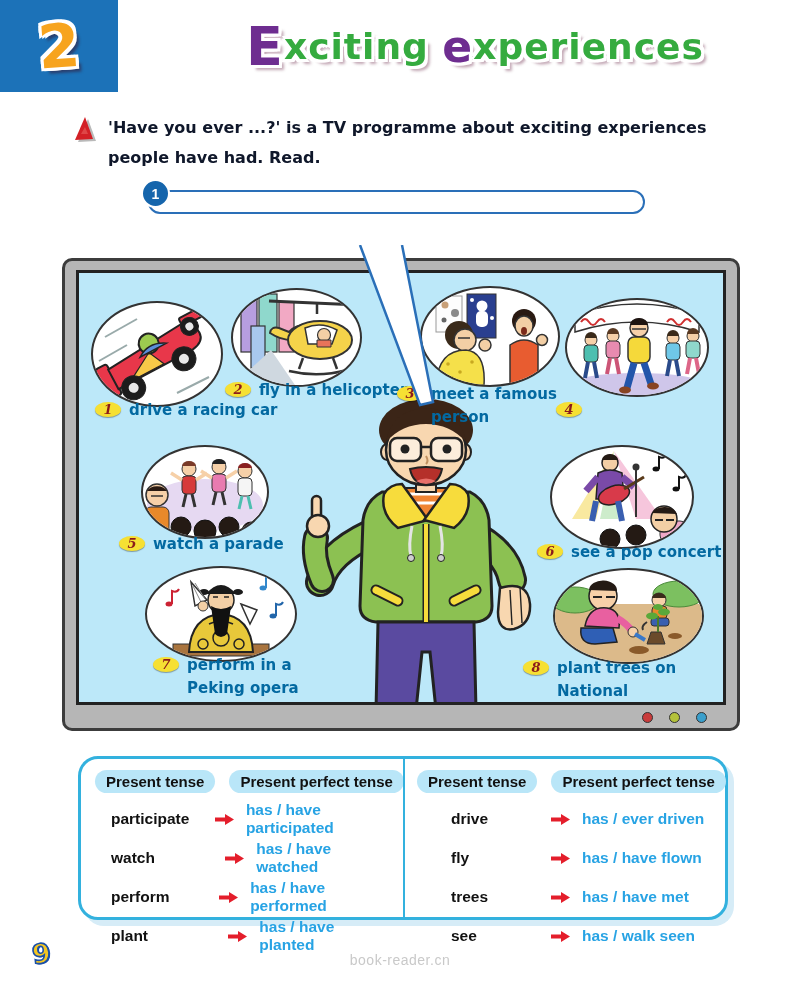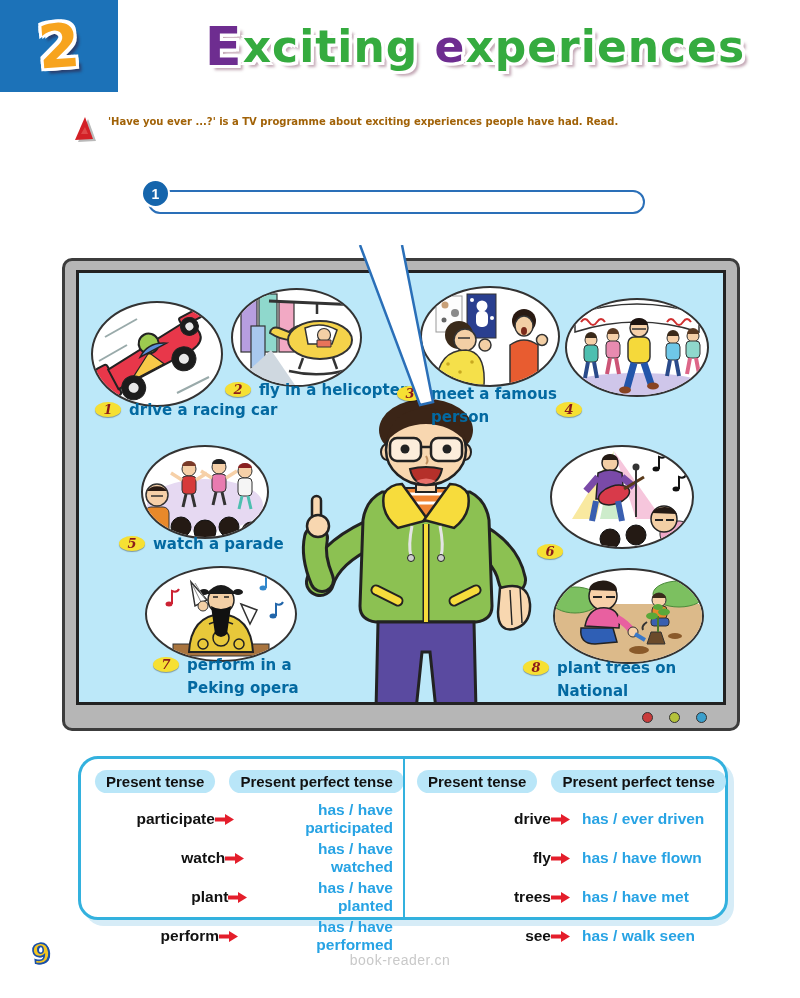--- a/index.html
+++ b/index.html
@@ -12,28 +12,28 @@
     background:
       linear-gradient(90deg,#e62e52 0 70px,rgba(0,0,0,0) 70px),
       repeating-linear-gradient(90deg,#ee4a6e 0 52px,#f2welcome 0 0),
       repeating-linear-gradient(90deg,#ee4a6e 0 52px,#f47b9e 52px 104px,#ef507a 104px 156px,#f8aec5 156px 208px,#f28fae 208px 260px,#ef5d86 260px 312px);}
   .unit-box{left:0;top:0;width:118px;height:92px;background:#1c72b8;display:flex;align-items:center;justify-content:center;}
   .unit-num{font-family:"DejaVu Sans",sans-serif;font-size:60px;font-weight:800;color:#f7a41e;transform:rotate(-4deg);
     text-shadow:-3px -3px 0 #fff,3px -3px 0 #fff,-3px 3px 0 #fff,3px 3px 0 #fff,0 -3px 0 #fff,0 3px 0 #fff,-3px 0 0 #fff,3px 0 0 #fff,5px 6px 3px rgba(60,0,20,.45);}
   .title{left:150px;top:0;width:650px;height:92px;display:flex;align-items:center;justify-content:center;
     font-family:"DejaVu Sans",sans-serif;font-weight:800;letter-spacing:1px;white-space:pre;
     text-shadow:-3px -3px 0 #fff,3px -3px 0 #fff,-3px 3px 0 #fff,3px 3px 0 #fff,0 -3px 0 #fff,0 3px 0 #fff,-3px 0 0 #fff,3px 0 0 #fff,5px 5px 3px rgba(80,0,40,.35);}
-  .t-green{color:#35ab3f;font-size:44px}
+  .t-green{color:#35ab3f;font-size:36px}
   .t-purple{color:#6e2d90;font-size:54px}
   .t-purple2{color:#6e2d90;font-size:44px}
 
   
   .instruction{left:72px;top:113px;width:660px;display:flex;gap:10px;}
   .tri-icon{flex:0 0 26px;margin-top:2px}
-  .instr-text{font-family:"DejaVu Sans",sans-serif;font-weight:700;font-size:10px;line-height:1.85;color:#a16207;width:620px}
+  .instr-text{font-family:"DejaVu Sans",sans-serif;font-weight:700;font-size:16px;line-height:1.85;color:#0f172a;width:620px}
 
   
   .bubble{left:148px;top:190px;width:497px;background:#fff;border:2.5px solid #2a6fb8;border-radius:14px;
     padding:9px 14px 11px 18px;box-sizing:border-box;z-index:20;}
   .bubble-text{font-family:"DejaVu Sans",sans-serif;font-style:italic;font-size:15.5px;line-height:1.55;color:#222;}
   .bubble-badge{left:-9px;top:-13px;width:25px;height:25px;border-radius:50%;background:#1565ac;border:2px solid #fff;
     color:#fff;font-weight:700;font-size:14px;display:flex;align-items:center;justify-content:center;z-index:21;}
   .tail{left:340px;top:245px;z-index:30;}
 
   
@@ -55,21 +55,21 @@
 
   .presenter{left:209px;top:121px;width:245px;height:316px;z-index:2}
 
   
   .tense-card{left:78px;top:756px;width:650px;height:164px;background:#fff;border:3px solid #33b1de;border-radius:20px;
     box-sizing:border-box;box-shadow:6px 6px 0 #d6ecf7;z-index:5;display:flex;}
   .tense-half{width:50%;box-sizing:border-box;padding:11px 10px 8px 14px;}
   .tense-divider{position:absolute;left:50%;top:0;bottom:0;width:2px;background:#33b1de;}
   .pill-row{display:flex;gap:14px;margin-bottom:8px;}
   .pill{background:#b9e6f8;border-radius:13px;padding:3px 11px;font-weight:700;font-size:15px;color:#111;white-space:nowrap;}
-  .t-row{display:flex;align-items:center;height:26px;margin-top:13px;text-align:right;}
+  .t-row{display:flex;align-items:center;height:26px;margin-top:13px;}
   .t-word{font-weight:700;font-size:15.5px;color:#111;}
   .t-arrow{flex:0 0 auto;margin-right:12px;display:flex;align-items:center}
   .t-phrase{font-weight:600;font-size:15.5px;color:#27a3e4;}
   .left-half .t-word{width:118px;padding-left:16px}
   .right-half .t-word{width:100px;padding-left:34px}
 
   
   .page-num{left:32px;top:938px;font-family:"DejaVu Sans",sans-serif;font-size:27px;font-weight:800;
     color:#f3c522;-webkit-text-stroke:1.6px #1a50a8;text-shadow:1px 1px 0 #1a50a8;transform:rotate(-6deg);}
   .watermark{left:0;top:952px;width:800px;text-align:center;color:#c9c9c9;font-size:14px;letter-spacing:.5px;}
@@ -435,20 +435,21 @@
     </div>
     <div class="item" style="left:477px;top:126px">
       <span class="num-badge">4</span>
     </div>
     <div class="item" style="left:40px;top:260px">
       <span class="num-badge">5</span>
       <span class="item-label">watch a parade</span>
     </div>
     <div class="item" style="left:458px;top:268px">
       <span class="num-badge">6</span>
+      <span class="item-label">see a pop concert</span>
     </div>
     <div class="item" style="left:74px;top:381px">
       <span class="num-badge">7</span>
       <span class="item-label">perform in a
 Peking opera</span>
     </div>
     <div class="item" style="left:444px;top:384px">
       <span class="num-badge">8</span>
       <span class="item-label">plant trees on National
 Tree-planting Day</span>
@@ -480,36 +481,36 @@
     <div class="t-row">
       <span class="t-word">watch</span>
       <span class="t-arrow">
           <svg width="19" height="13" viewBox="0 0 19 13">
             <polygon points="0,4.5 10,4.5 10,1 19,6.5 10,12 10,8.5 0,8.5" fill="#e41e2b"></polygon>
           </svg>
         </span>
       <span class="t-phrase">has / have watched</span>
     </div>
     <div class="t-row">
+      <span class="t-word">perform</span>
+      <span class="t-arrow">
+          <svg width="19" height="13" viewBox="0 0 19 13">
+            <polygon points="0,4.5 10,4.5 10,1 19,6.5 10,12 10,8.5 0,8.5" fill="#e41e2b"></polygon>
+          </svg>
+        </span>
+      <span class="t-phrase">has / have performed</span>
+    </div>
+    <div class="t-row">
       <span class="t-word">plant</span>
       <span class="t-arrow">
           <svg width="19" height="13" viewBox="0 0 19 13">
             <polygon points="0,4.5 10,4.5 10,1 19,6.5 10,12 10,8.5 0,8.5" fill="#e41e2b"></polygon>
           </svg>
         </span>
       <span class="t-phrase">has / have planted</span>
-    </div>
-    <div class="t-row">
-      <span class="t-word">perform</span>
-      <span class="t-arrow">
-          <svg width="19" height="13" viewBox="0 0 19 13">
-            <polygon points="0,4.5 10,4.5 10,1 19,6.5 10,12 10,8.5 0,8.5" fill="#e41e2b"></polygon>
-          </svg>
-        </span>
-      <span class="t-phrase">has / have performed</span>
     </div>
   </div>
   <div class="tense-divider"></div>
   <div class="tense-half right-half">
     <div class="pill-row">
       <span class="pill">Present tense</span>
       <span class="pill">Present perfect tense</span>
     </div>
     <div class="t-row">
       <span class="t-word">drive</span>

